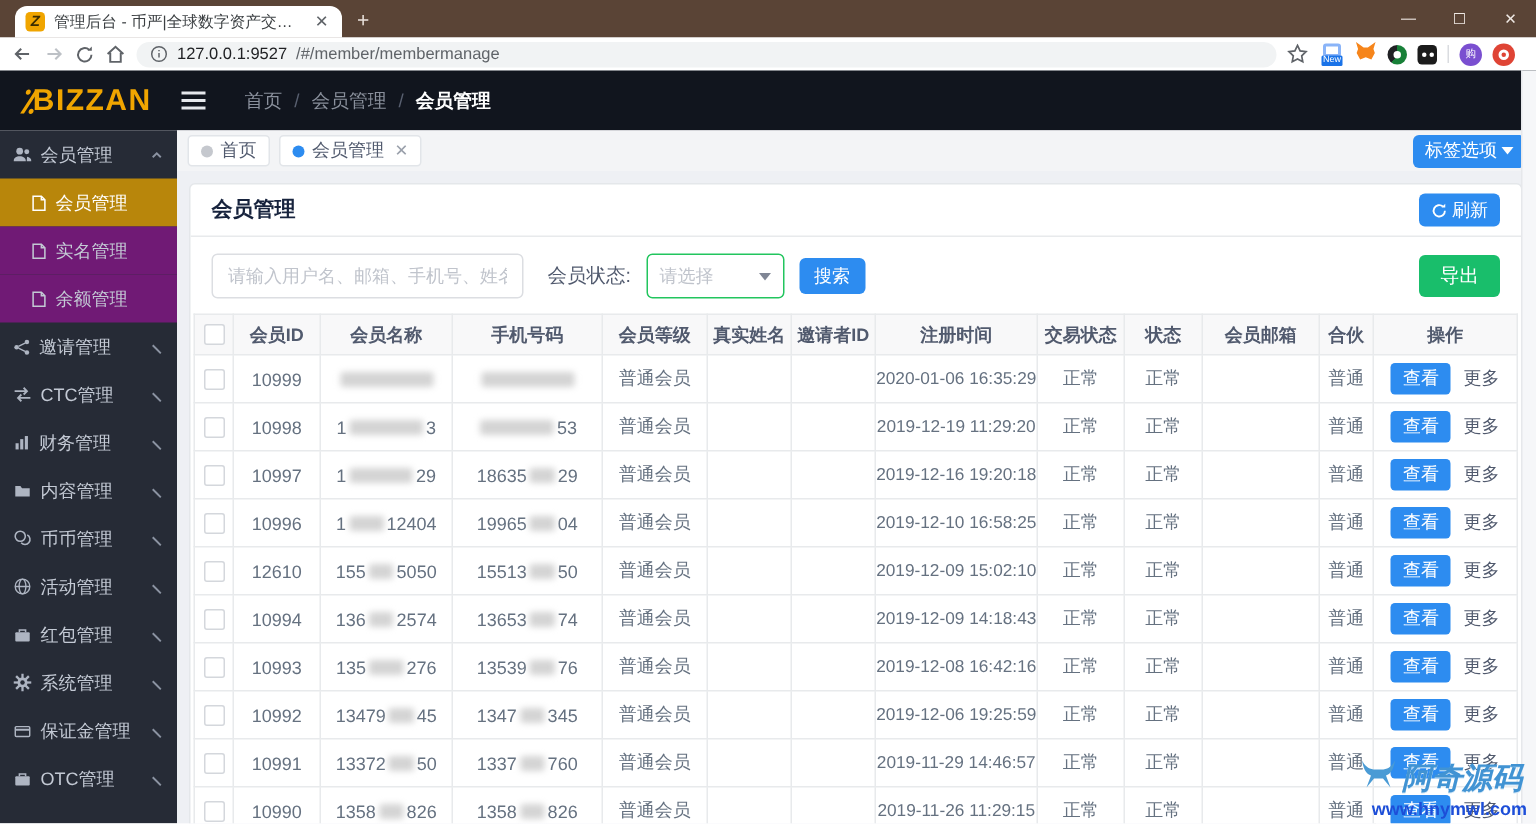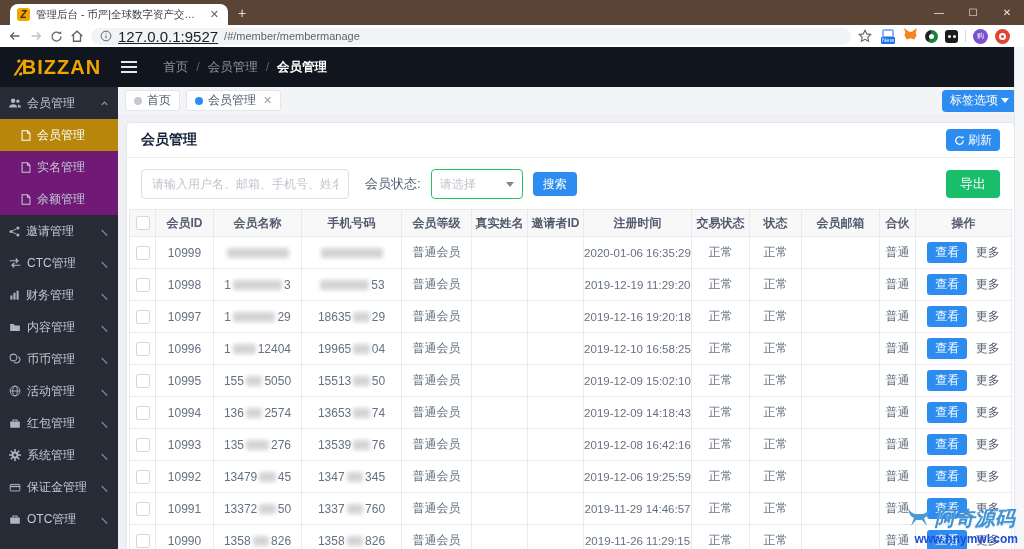--- a/index.html
+++ b/index.html
@@ -11,21 +11,21 @@
   .b-tab { height:21px; width:218px; background:#fff; border-radius:8px 8px 0 0; display:flex; align-items:center; gap:6px; padding:0 7px; }
   .favicon { width:13px; height:13px; background:#f0a500; border-radius:3px; color:#3a2c00; font-size:10px; font-weight:bold; display:flex; align-items:center; justify-content:center; font-style:italic; flex:none; }
   .b-tab-title { font-size:10.5px; color:#3c4043; white-space:nowrap; overflow:hidden; flex:1; }
   .b-tab-close { color:#5f6368; font-size:11px; padding:0 2px; }
   .b-newtab { color:#e8e0da; font-size:14px; padding:2px 10px 4px; }
   .win-controls { margin-left:auto; display:flex; height:25px; }
   .win-controls span { width:34px; display:flex; align-items:center; justify-content:center; color:#efe9e4; font-size:10px; }
   .toolbar { height:22px; background:#fff; display:flex; align-items:center; gap:7px; padding:0 8px; }
   .nav-ic { display:flex; align-items:center; }
   .addr { flex:1; max-width:760px; height:17px; background:#f1f3f4; border-radius:9px; display:flex; align-items:center; gap:6px; padding:0 9px; }
-  .addr .host { font-size:15px; color:#202124;text-decoration:underline; }
+  .addr .host { font-size:11px; color:#202124; }
   .addr .path { font-size:11px; color:#5f6368; }
   .ext { display:flex; align-items:center; gap:7px; margin-left:2px; }
   .ext-sep { width:1px; height:12px; background:#dadce0; }
   .ext-badge { position:relative; width:15px; height:14px; }
   .ext-badge .dev { position:absolute; top:0; left:1px; width:12px; height:9px; border:2px solid #8ab4f8; border-radius:2px; }
   .ext-badge .tag { position:absolute; bottom:-1px; left:0; background:#1a73e8; color:#fff; font-size:6px; padding:0 1px; border-radius:1px; line-height:7px; }
   .circ { border-radius:50%; display:flex; align-items:center; justify-content:center; }
   .ext-green { width:13px; height:13px; background:conic-gradient(#188038 0 60%, #202124 60% 100%); }
   .ext-green i { width:5px; height:5px; background:#fff; border-radius:50%; }
   .ext-dark { width:13px; height:13px; background:#1b1b1b; border-radius:3px; display:flex; align-items:center; justify-content:center; gap:2px; }
@@ -590,21 +590,21 @@
     <td></td>
     <td>普通</td>
     <td class="col-action">
       <button class="btn btn-primary btn-view">查看</button>
       <span class="more">更多</span>
     </td>
   </tr>
 
   <tr>
     <td><span class="cb"></span></td>
-    <td>10995</td>
+    <td>12610</td>
     <td><span>155</span><span class="redact rd-name" style="width: 16.5px;"></span><span>5050</span></td>
     <td><span>15513</span><span class="redact rd-phone" style="width: 16.5px;"></span><span>50</span></td>
     <td>普通会员</td>
     <td></td>
     <td></td>
     <td class="cell-time">2019-12-09 15:02:10</td>
     <td>正常</td>
     <td>正常</td>
     <td></td>
     <td>普通</td>

